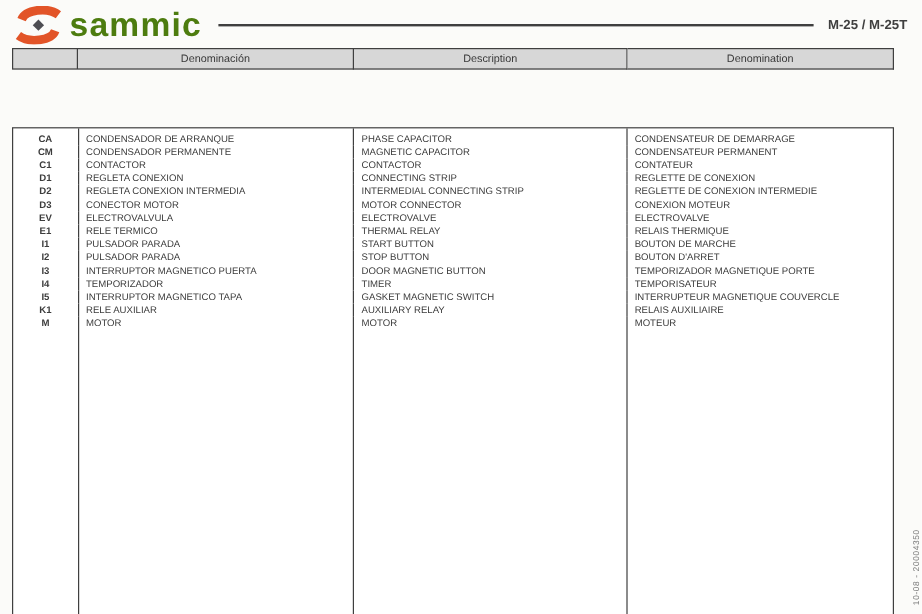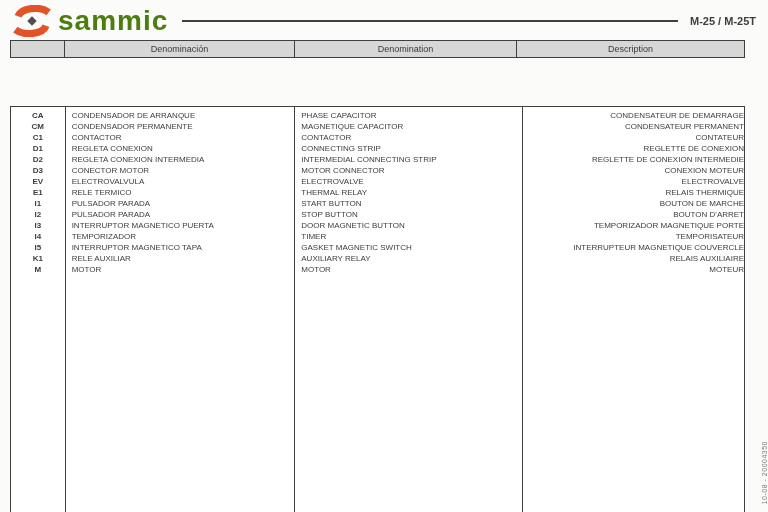--- a/index.html
+++ b/index.html
@@ -43,21 +43,21 @@
     position:absolute; top:63px; left:10px; width:735px; height:440px;
     border:1px solid #3f3f3f; background:#fff;margin-top:43px;
   }
   table.legend { border-collapse:collapse; width:100%; height:100%; table-layout:fixed; }
   table.legend td {
     font-size:8px; line-height:11px; height:11px;
     vertical-align:middle; white-space:nowrap; overflow:hidden;
     color:#3c3c3c;
   }
   td.col-code { width:54px; text-align:center; font-weight:bold; }
-  td.col-es { width:229px; } td.col-en { width:227px; } td.col-fr { width:221px;text-align:right; }
+  td.col-es { width:229px; } td.col-en { width:227px; } td.col-fr { width:221px; }
   td.col-es, td.col-en, td.col-fr { border-left:1px solid #3f3f3f; padding-left:6px; }
   tr.spacer td { height:3px; line-height:3px; }
   tr.filler td { height:auto; }
 
   
   .side-code {
     position:absolute; right:0px; bottom:8px;
     writing-mode:vertical-rl; transform:rotate(180deg);
     font-size:7px; color:#7a7a7a; letter-spacing:0.5px;
   }
@@ -72,43 +72,43 @@
     <rect x="27" y="19" width="10" height="10" transform="rotate(45 32 24)" fill="#4d4d52"></rect>
   </svg>
   <div class="wordmark">sammic</div>
   <div class="hdr-rule"></div>
   <div class="model">M-25 / M-25T</div>
 </div>
 
 <div class="thead-strip">
   <div class="thead-cell w-code"></div>
   <div class="thead-cell w-es">Denominación</div>
+  <div class="thead-cell w-en">Description</div>
   <div class="thead-cell w-fr">Denomination</div>
-  <div class="thead-cell w-en">Description</div>
 </div>
 
 <div class="tbody-box">
   <table class="legend">
     <tbody>
         <tr class="spacer">
           <td class="col-code"></td>
           <td class="col-es"></td>
           <td class="col-en"></td>
           <td class="col-fr"></td>
         </tr>
         <tr>
           <td class="col-code">CA</td>
           <td class="col-es">CONDENSADOR DE ARRANQUE</td>
           <td class="col-en">PHASE CAPACITOR</td>
           <td class="col-fr">CONDENSATEUR DE DEMARRAGE</td>
         </tr>
         <tr>
           <td class="col-code">CM</td>
           <td class="col-es">CONDENSADOR PERMANENTE</td>
-          <td class="col-en">MAGNETIQUE CAPACITOR</td>
+          <td class="col-en">MAGNETIC CAPACITOR</td>
           <td class="col-fr">CONDENSATEUR PERMANENT</td>
         </tr>
         <tr>
           <td class="col-code">C1</td>
           <td class="col-es">CONTACTOR</td>
           <td class="col-en">CONTACTOR</td>
           <td class="col-fr">CONTATEUR</td>
         </tr>
         <tr>
           <td class="col-code">D1</td>

